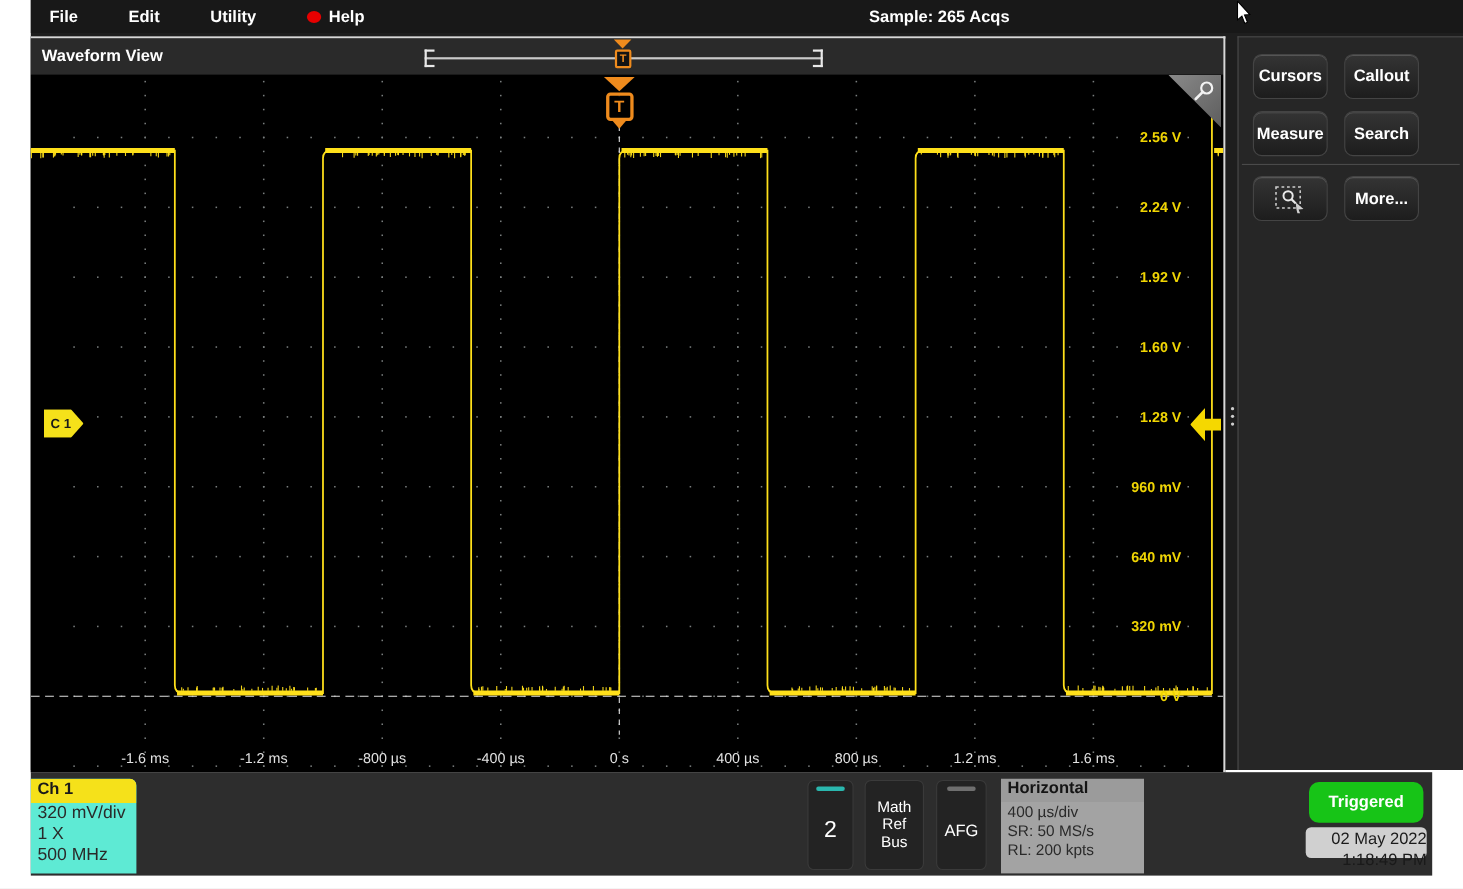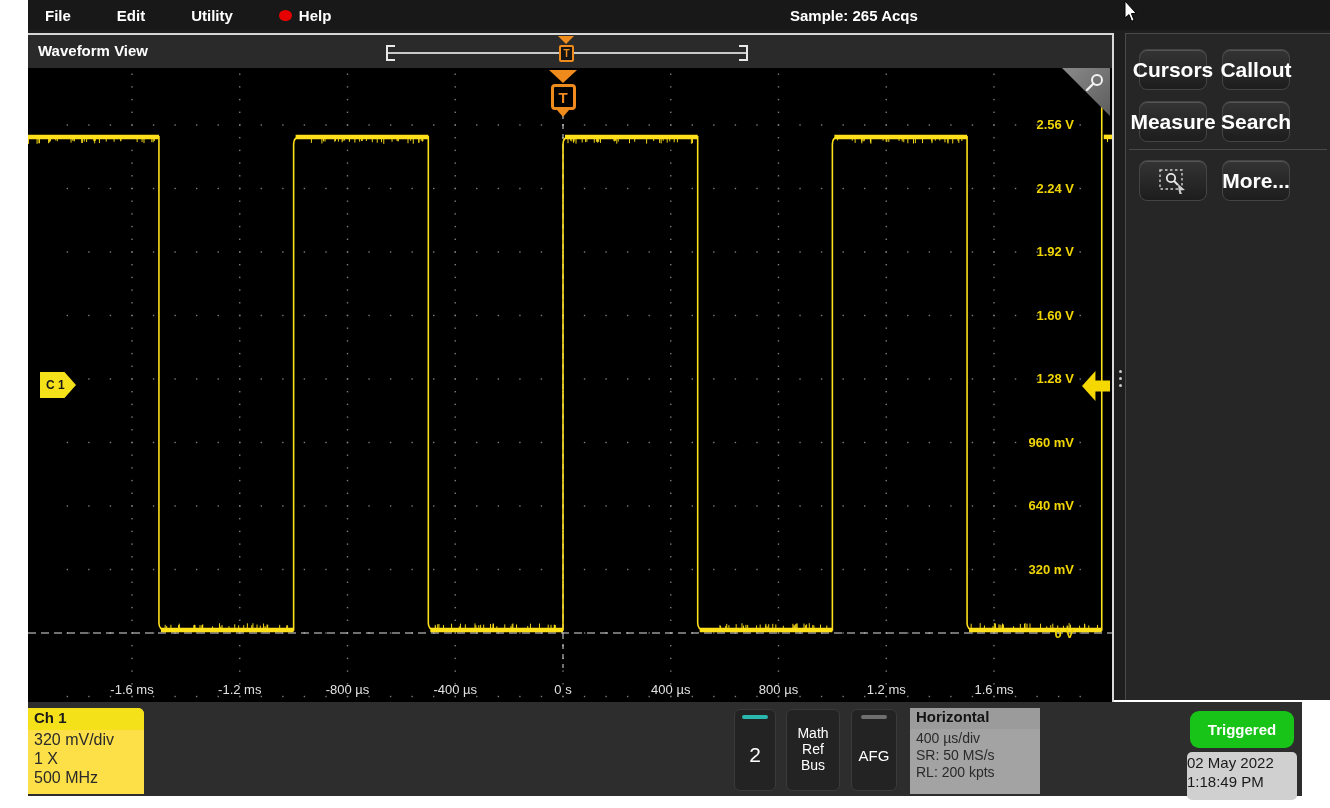--- a/index.html
+++ b/index.html
@@ -68,28 +68,28 @@
 
   
   #panel-handle { left:1116px; top:360px; width:8px; height:36px; display:flex; flex-direction:column;
      align-items:center; justify-content:center; gap:4px; }
   #panel-handle i { width:3px; height:3px; border-radius:50%; background:#cccccc; }
 
   
   #right-panel { left:1125px; top:33px; width:205px; height:667px; background:#262626;
      border-top:1px solid #4a4a4a; border-left:1px solid #4a4a4a; }
   .rp-btn { position:absolute; width:68px; height:41px; background:linear-gradient(#343434,#1d1d1d);
-     border:1px solid #444; border-radius:8px; color:#fff; font-size:21px; font-weight:700;
+     border:1px solid #444; border-radius:8px; color:#fff; font-size:15px; font-weight:700;
      display:flex; align-items:center; justify-content:center; cursor:pointer;
      box-shadow:inset 0 1px 0 #555; }
   #rp-divider { position:absolute; left:3px; top:115px; width:198px; height:1px; background:#4a4a4a; }
 
   
   #bottom-bar { left:28px; top:702px; width:1274px; height:94px; background:#2d2d2d; }
-  #ch1-badge { position:absolute; left:0; top:6px; width:116px; height:86px; background:#fde047;
+  #ch1-badge { position:absolute; left:0; top:6px; width:96px; height:86px; background:#5eead4;
      border-radius:0 6px 0 0; overflow:hidden; cursor:pointer; }
   #ch1-badge .hdr { height:22px; background:#f5e11a; color:#1a1a1a; font-size:15px; font-weight:700;
      padding:1px 0 0 6px; }
   #ch1-badge .row { color:#2a2a2a; font-size:16px; padding:1px 0 0 6px; }
 
   .sq-btn { position:absolute; top:7px; height:82px; background:#232323; border:1px solid #3a3a3a;
      border-radius:6px; color:#fff; text-align:center; cursor:pointer; }
   .sq-btn .bar { margin:5px auto 0; width:26px; height:4px; border-radius:2px; }
   #btn-ch2 { left:706px; width:42px; }
   #btn-ch2 .num { margin-top:24px; font-size:21px; }
@@ -105,22 +105,22 @@
   #horiz-panel { left:882px; width:130px; }
   #trig-panel  { left:1018px; width:132px; border-radius:0 0 6px 0; }
   #trig-src-badge { position:absolute; right:6px; top:2px; width:31px; height:17px; background:#f5e11a;
      border:1px solid #6b6200; border-radius:8px; color:#1a1a1a; font-size:12px; font-weight:700;
      text-align:center; line-height:15px; }
   #trig-level-row { display:flex; align-items:center; gap:6px; padding:4px 0 0 6px; color:#2a2a2a; font-size:14px; }
 
   #triggered-btn { position:absolute; left:1162px; top:9px; width:104px; height:37px; background:#17c417;
      border-radius:9px; color:#fff; font-size:15px; font-weight:700;
      display:flex; align-items:center; justify-content:center; cursor:pointer; }
-  #datetime-box { position:absolute; left:1159px; top:50px; width:110px; height:48px; background:#d0d0d0;
-     border-radius:5px; color:#1a1a1a; font-size:15px; text-align:left; line-height:19px; padding-top:1px; }
+  #datetime-box { position:absolute; left:1159px; top:50px; width:110px; height:28px; background:#d0d0d0;
+     border-radius:5px; color:#1a1a1a; font-size:15px; text-align:right; line-height:19px; padding-top:1px; }
 
   #mouse-cursor { left:1124px; top:1px; }
 </style>
 </head>
 <body>
 
 <div id="backdrop" class="abs"></div>
 
 <div id="menubar" class="abs">
   <div class="menu-item">

